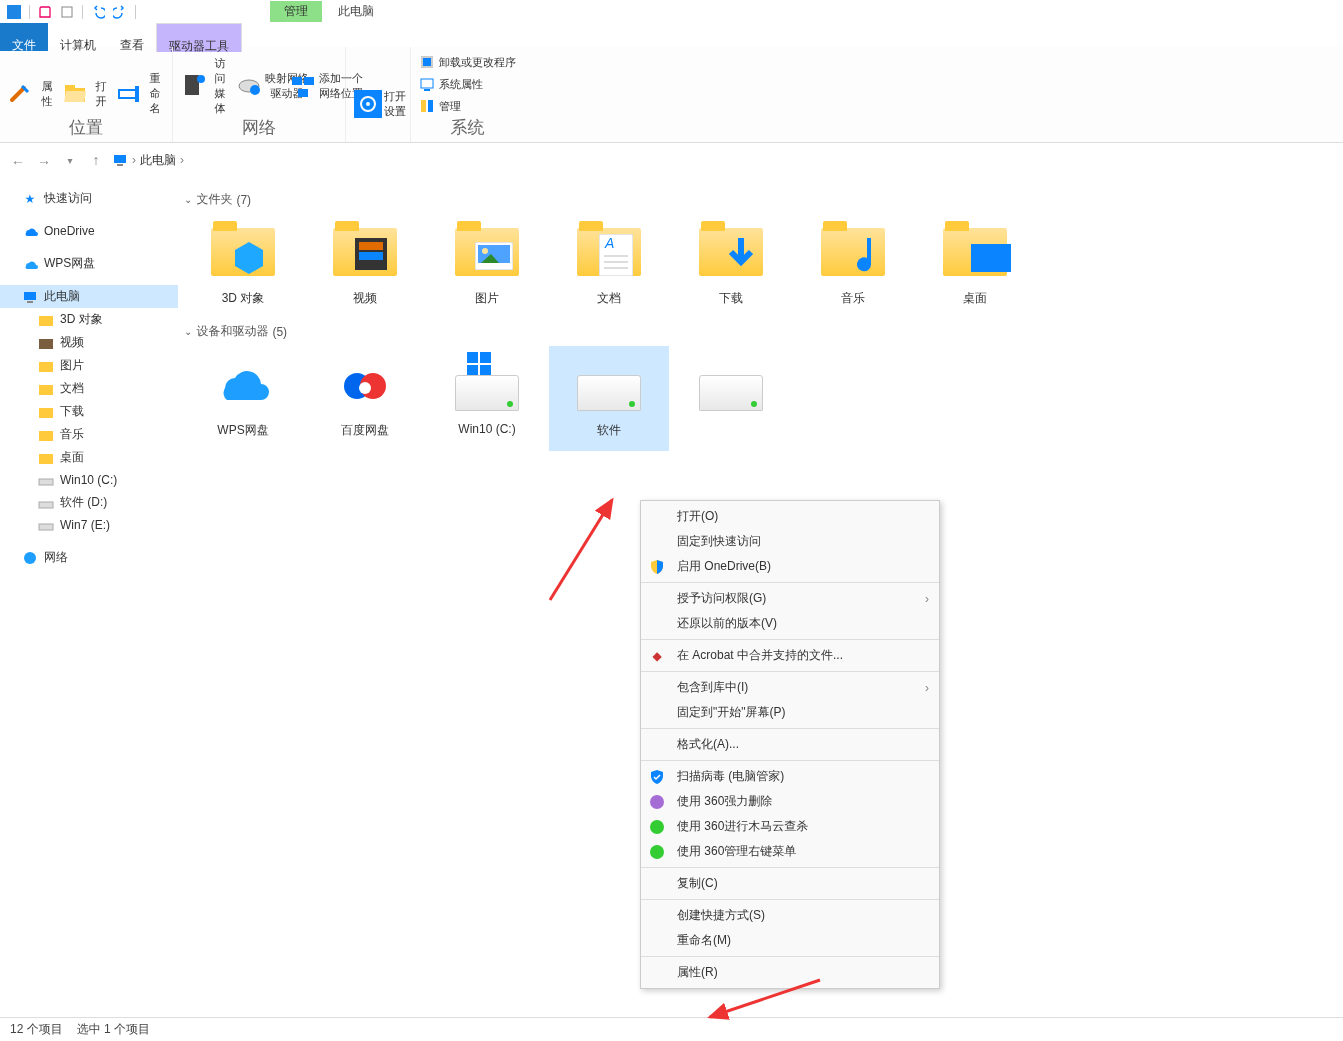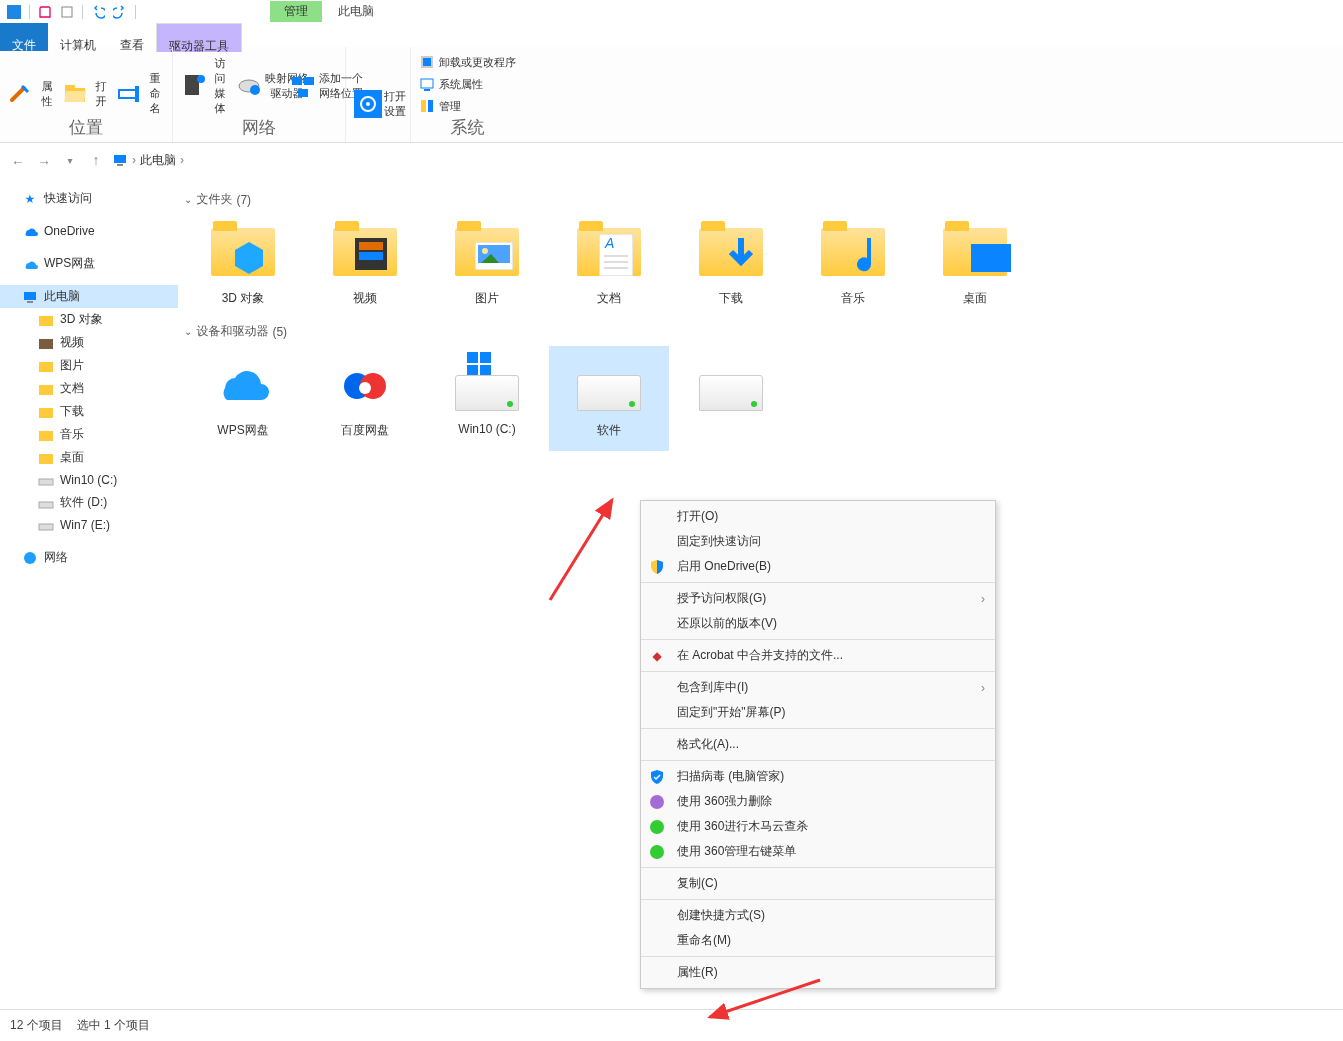--- a/index.html
+++ b/index.html
@@ -32,22 +32,22 @@
 .section-header { display: flex; align-items: center; gap: 4px; color: #555; font-size: 12px; margin: 4px 0 6px 2px; }
 .chev { font-size: 10px; color: #666; }
 .items-row { display: flex; flex-wrap: wrap; }
 .item { width: 120px; display: flex; flex-direction: column; align-items: center; padding: 6px 0 12px 0; margin: 0 1px; font-size: 12px; text-align:center; }
 .item.selected { background: #cde8ff; }
 .item .ibox { width: 80px; height: 64px; display: flex; align-items: center; justify-content: center; margin-bottom: 6px; position:relative; }
 .folder-shape { width: 64px; height: 48px; background: linear-gradient(#ffe39a,#ffcb3d); border-radius: 2px; position: relative; }
 .folder-shape::before { content:""; position:absolute; top:-7px; left:2px; width:24px; height:10px; background:#ffcb3d; border-radius:2px 2px 0 0; }
 .drive-shape { width: 64px; height: 36px; background: linear-gradient(#fff,#e8e8e8); border: 1px solid #ccc; border-radius: 3px 3px 1px 1px; position: relative; margin-top:18px;}
 .drive-shape::after { content:""; position:absolute; bottom:3px; right:5px; width:6px; height:6px; background:#3c3; border-radius:50%; }
-.status { position: absolute; bottom: 0; left: 0; right:0; height: 32px; border-top: 1px solid #ddd; display: flex; align-items: center; padding: 0 10px; gap: 14px; font-size: 12px; color: #444; background:#fff; }
-.ctx-menu { position: absolute; top: 500px; left: 640px; width: 356px; background: #f9f9f9; border: 1px solid #ccc; box-shadow: 2px 2px 6px rgba(0,0,0,0.2); padding: 3px 0; z-index: 50; }
+.status { position: absolute; bottom: 0; left: 0; right:0; height: 24px; border-top: 1px solid #ddd; display: flex; align-items: center; padding: 0 10px; gap: 14px; font-size: 12px; color: #444; background:#fff; }
+.ctx-menu { position: absolute; top: 500px; left: 640px; width: 300px; background: #f9f9f9; border: 1px solid #ccc; box-shadow: 2px 2px 6px rgba(0,0,0,0.2); padding: 3px 0; z-index: 50; }
 .ctx-item { display: flex; align-items: center; padding: 4px 10px 4px 36px; font-size: 12px; position: relative; min-height: 24px; }
 .ctx-item .cicon { position:absolute; left:8px; width:16px; height:16px; display:flex; align-items:center; justify-content:center; }
 .ctx-item .arrow { margin-left:auto; color:#888; }
 .ctx-sep { height: 1px; background: #ddd; margin: 3px 0; }
 .arrow-annot { position: absolute; z-index: 60; pointer-events: none; }
 svg { display: block; }
 </style>
 </head>
 <body>
 

